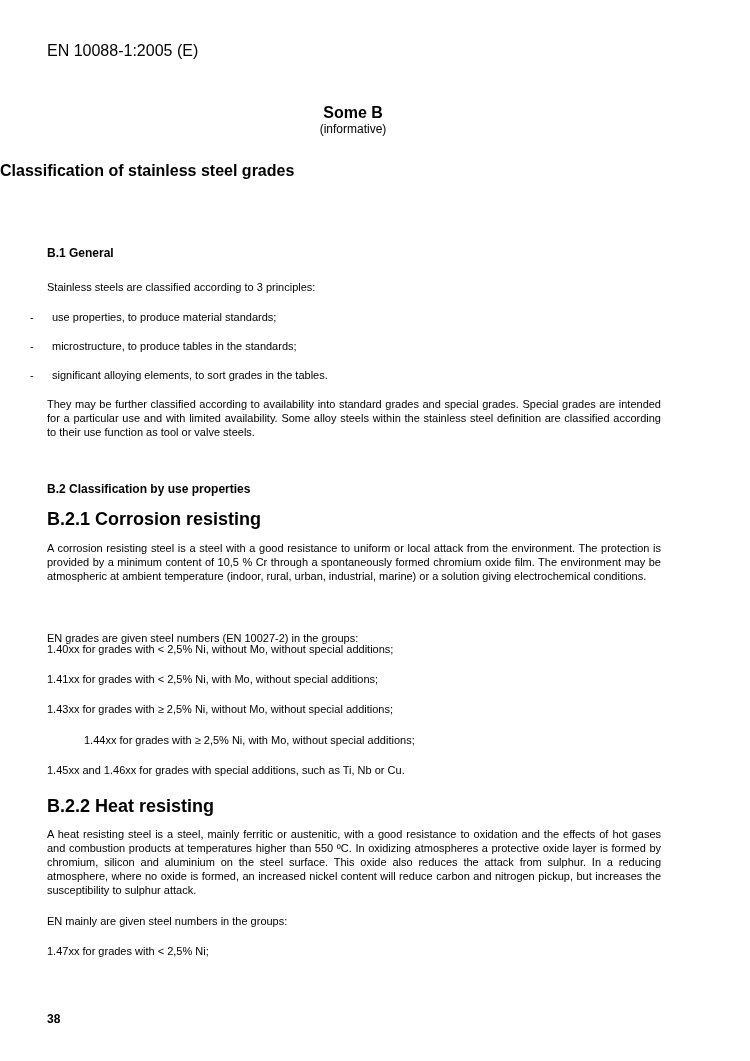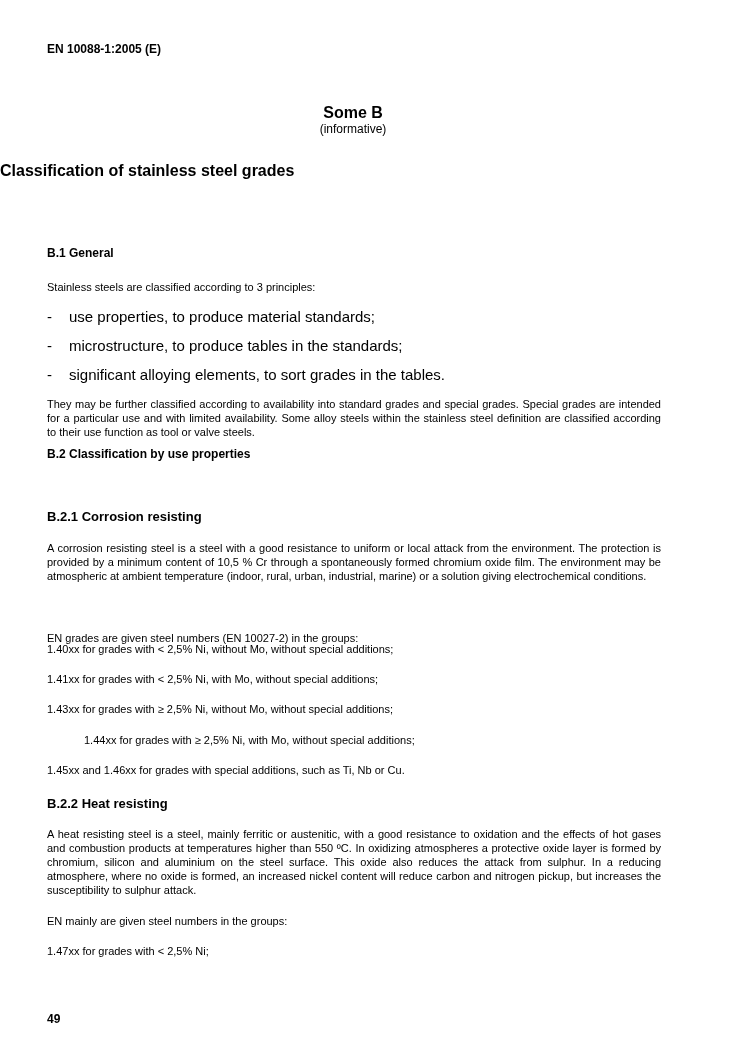--- a/index.html
+++ b/index.html
@@ -11,46 +11,46 @@
       width: 750px;
       height: 1061px;
       position: relative;
       overflow: hidden;
       font-family: "Liberation Sans", sans-serif;
       color: #000000;
     }
     .abs { position: absolute; }
     .header-id {
       left: 47px; top: 42px;
-      font-size: 12px; font-weight: bold;
+      font-size: 16px; font-weight: normal;
     }
     .annex-title {
       left: 0; width: 706px; top: 104px;
       text-align: center; font-size: 16px; font-weight: bold;
     }
     .annex-sub {
       left: 0; width: 706px; top: 122px;
       text-align: center; font-size: 12px;
     }
     .annex-heading {
       left: 0; width: 706px; top: 162px;
       text-align: left; font-size: 16px; font-weight: bold;
     }
     .h1 {
       left: 47px; font-size: 12px; font-weight: bold;
     }
     .h2 {
-      left: 47px; font-size: 13px; font-weight: bold;
+      left: 47px; font-size: 18px; font-weight: bold;
     }
     .p {
       left: 47px; width: 614px; font-size: 11px; line-height: 14px;
     }
     .justify { text-align: justify; text-align-last: left; }
     .dash-item {
-      left: 47px; font-size: 15px; line-height: 14px;
+      left: 30px; font-size: 11px; line-height: 14px;
     }
     .dash-item .dash {
       display: inline-block; width: 22px;
     }
     .page-num {
       left: 47px; top: 1012px; font-size: 12px; font-weight: bold;
     }
   </style>
 </head>
 <body>
@@ -69,30 +69,30 @@
 </div>
 <div class="abs dash-item" style="top:339px;">
   <span class="dash">-</span><span>microstructure, to produce tables in the standards;</span>
 </div>
 <div class="abs dash-item" style="top:368px;">
   <span class="dash">-</span><span>significant alloying elements, to sort grades in the tables.</span>
 </div>
 
 <div class="abs p justify" style="top:397px;">They may be further classified according to availability into standard grades and special grades. Special grades are intended for a particular use and with limited availability. Some alloy steels within the stainless steel definition are classified according to their use function as tool or valve steels.</div>
 
-<div class="abs h1" style="top:447px;">B.2  Classification by use properties</div>
+<div class="abs h1" style="top:482px;">B.2  Classification by use properties</div>
 
 <div class="abs h2" style="top:509px;">B.2.1  Corrosion resisting</div>
 <div class="abs p justify" style="top:541px;">A corrosion resisting steel is a steel with a good resistance to uniform or local attack from the environment. The protection is provided by a minimum content of 10,5 % Cr through a spontaneously formed chromium oxide film. The environment may be atmospheric at ambient temperature (indoor, rural, urban, industrial, marine) or a solution giving electrochemical conditions.</div>
 <div class="abs p" style="top:613px;margin-top:18px;">EN grades are given steel numbers (EN 10027-2) in the groups:</div>
 
 <div class="abs p" style="top:642px;">1.40xx for grades with &lt; 2,5% Ni, without Mo, without special additions;</div>
 <div class="abs p" style="top:672px;">1.41xx for grades with &lt; 2,5% Ni, with Mo, without special additions;</div>
 <div class="abs p" style="top:702px;">1.43xx for grades with ≥ 2,5% Ni, without Mo, without special additions;</div>
 <div class="abs p" style="top:733px;margin-left:37px;">1.44xx for grades with ≥ 2,5% Ni, with Mo, without special additions;</div>
 <div class="abs p" style="top:763px;">1.45xx and 1.46xx for grades with special additions, such as Ti, Nb or Cu.</div>
 
 <div class="abs h2" style="top:796px;text-align:right;">B.2.2  Heat resisting</div>
 <div class="abs p justify" style="top:827px;">A heat resisting steel is a steel, mainly ferritic or austenitic, with a good resistance to oxidation and the effects of hot gases and combustion products at temperatures higher than 550 ºC. In oxidizing atmospheres a protective oxide layer is formed by chromium, silicon and aluminium on the steel surface. This oxide also reduces the attack from sulphur. In a reducing atmosphere, where no oxide is formed, an increased nickel content will reduce carbon and nitrogen pickup, but increases the susceptibility to sulphur attack.</div>
 <div class="abs p" style="top:914px;">EN mainly are given steel numbers in the groups:</div>
 <div class="abs p" style="top:944px;">1.47xx for grades with &lt; 2,5% Ni;</div>
 
-<div class="abs page-num">49</div>
+<div class="abs page-num">38</div>
 
 </body></html>

